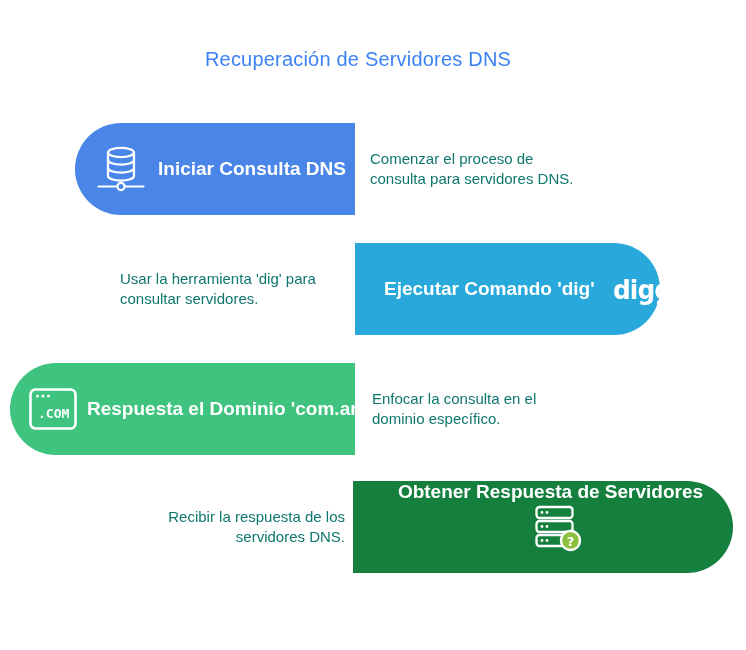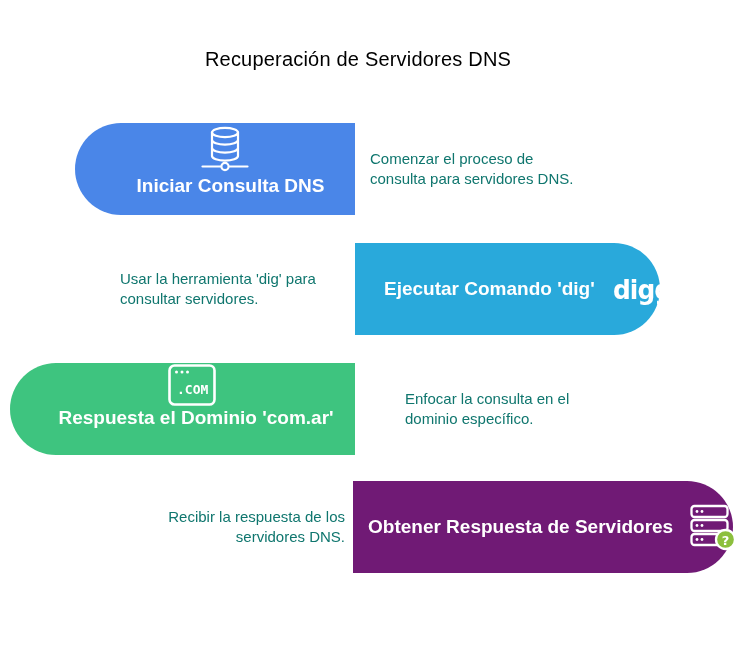--- a/index.html
+++ b/index.html
@@ -6,48 +6,48 @@
   #canvas{
     position:relative;
     width:746px;height:650px;
     background:#ffffff;
     font-family:"Liberation Sans","DejaVu Sans",sans-serif;
     overflow:hidden;
   }
   .title{
     position:absolute;left:0;top:48px;width:716px;
     text-align:center;
-    font-size:20px;font-weight:500;color:#000000;
+    font-size:20px;font-weight:500;color:#3b82f6;
     letter-spacing:.2px;
   }
   .pill{
     position:absolute;height:92px;
     display:flex;align-items:center;
     color:#ffffff;
     box-sizing:border-box;
   }
-  .pill-left{border-radius:46px 0 0 46px;flex-direction:column;}
+  .pill-left{border-radius:46px 0 0 46px;}
   .pill-right{border-radius:0 46px 46px 0;}
   .pill-label{
     font-size:19px;font-weight:700;color:#ffffff;
     white-space:nowrap;
   }
   .pill1{left:75px;top:123px;width:280px;padding-left:20px;}
   .pill1 .pill-label{margin-left:11px;}
   .pill2{left:355px;top:243px;width:305px;padding-left:29px;}
   .pill3{left:10px;top:363px;width:345px;padding-left:18px;}
   .pill3 .pill-label{margin-left:9px;}
   .pill4{left:353px;top:481px;width:380px;padding-left:15px;}
   .desc{
     position:absolute;
     font-size:15px;line-height:20px;color:#0f766e;
   }
   .desc-1{left:370px;top:149px;width:215px;text-align:left;}
   .desc-2{left:120px;top:269px;width:225px;text-align:left;}
-  .desc-3{left:372px;top:389px;width:190px;text-align:left;margin-left:33px;}
+  .desc-3{left:372px;top:389px;width:190px;text-align:left;}
   .desc-4{left:140px;top:507px;width:205px;text-align:right;}
   .icon-box{flex:0 0 auto;display:flex;align-items:flex-start;justify-content:center;}
   .digg-logo{
     display:inline-block;
     margin-left:18px;
     font-family:"DejaVu Sans","Liberation Sans",sans-serif;
     font-size:27px;font-weight:700;color:#ffffff;
     letter-spacing:-1px;
     transform:scaleX(.92);
     transform-origin:left center;
@@ -91,21 +91,21 @@
         <circle cx="9.5" cy="9" r="1.5" fill="#ffffff" stroke="none"></circle>
         <circle cx="15" cy="9" r="1.5" fill="#ffffff" stroke="none"></circle>
         <circle cx="20.5" cy="9" r="1.5" fill="#ffffff" stroke="none"></circle>
         <text x="10" y="31" font-family="DejaVu Sans Mono, monospace" font-size="13" font-weight="bold" fill="#ffffff" stroke="none">.COM</text>
       </svg>
     </span>
     <span class="pill-label">Respuesta el Dominio 'com.ar'</span>
   </div>
   <div class="desc desc-3">Enfocar la consulta en el dominio específico.</div>
 
-  <div class="pill pill-right pill4" style="background-color: #701a75;">
+  <div class="pill pill-right pill4" style="background-color: #15803d; flex-direction: column;">
     <span class="pill-label">Obtener Respuesta de Servidores</span>
     <span class="icon-box" style="margin-left:15px;">
       <svg width="50" height="50" viewBox="0 0 50 50" fill="none" stroke="#ffffff" stroke-width="2.3" stroke-linecap="round">
         <rect x="3.5" y="4" width="36" height="11" rx="3"></rect>
         <rect x="3.5" y="18" width="36" height="11" rx="3"></rect>
         <rect x="3.5" y="32" width="36" height="11" rx="3"></rect>
         <circle cx="9" cy="9.5" r="1.4" fill="#ffffff" stroke="none"></circle>
         <circle cx="14" cy="9.5" r="1.4" fill="#ffffff" stroke="none"></circle>
         <circle cx="9" cy="23.5" r="1.4" fill="#ffffff" stroke="none"></circle>
         <circle cx="14" cy="23.5" r="1.4" fill="#ffffff" stroke="none"></circle>

